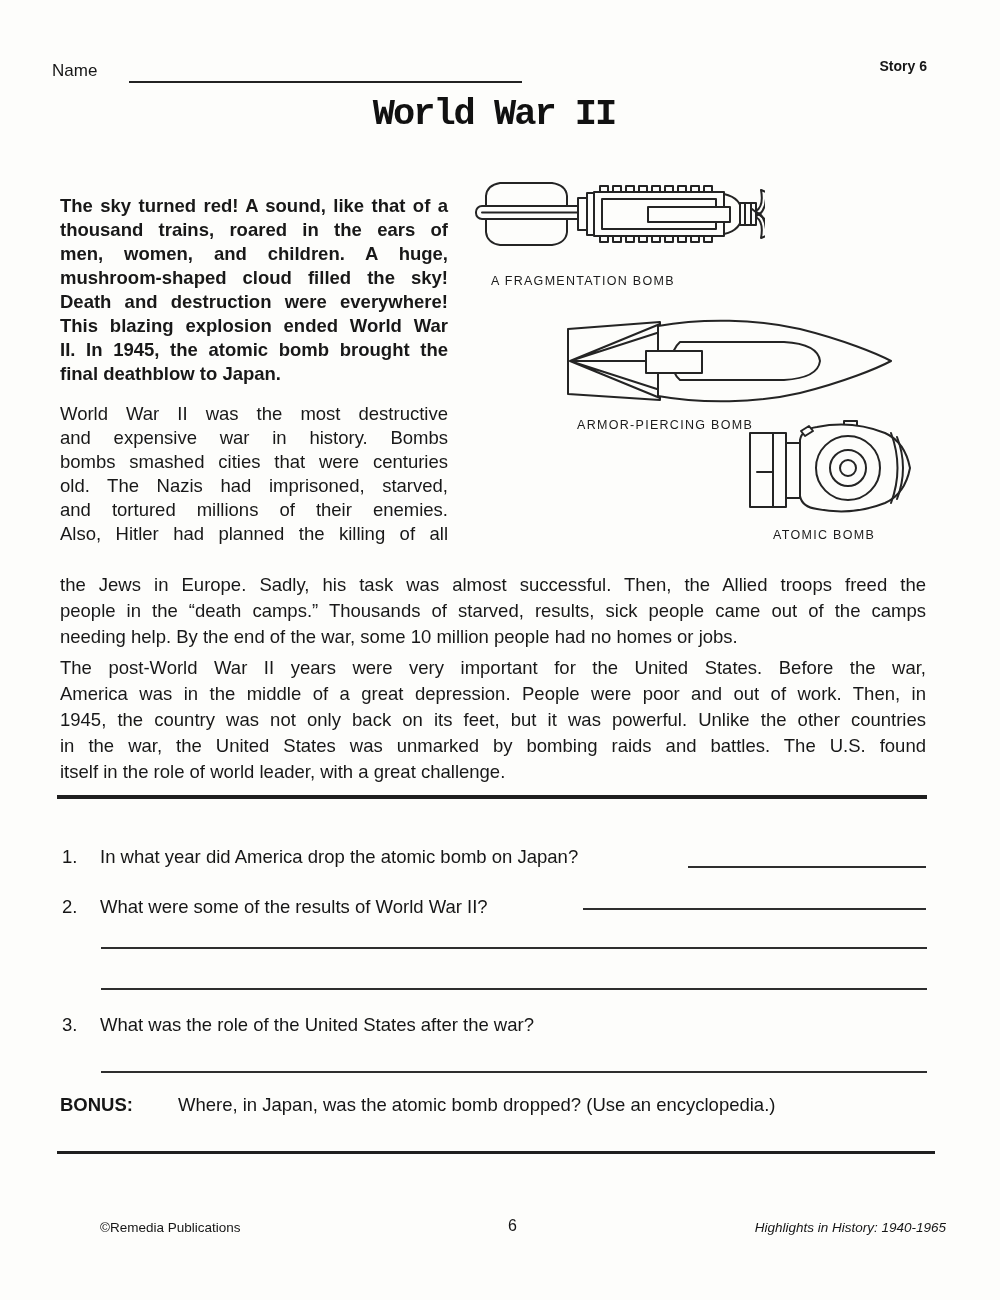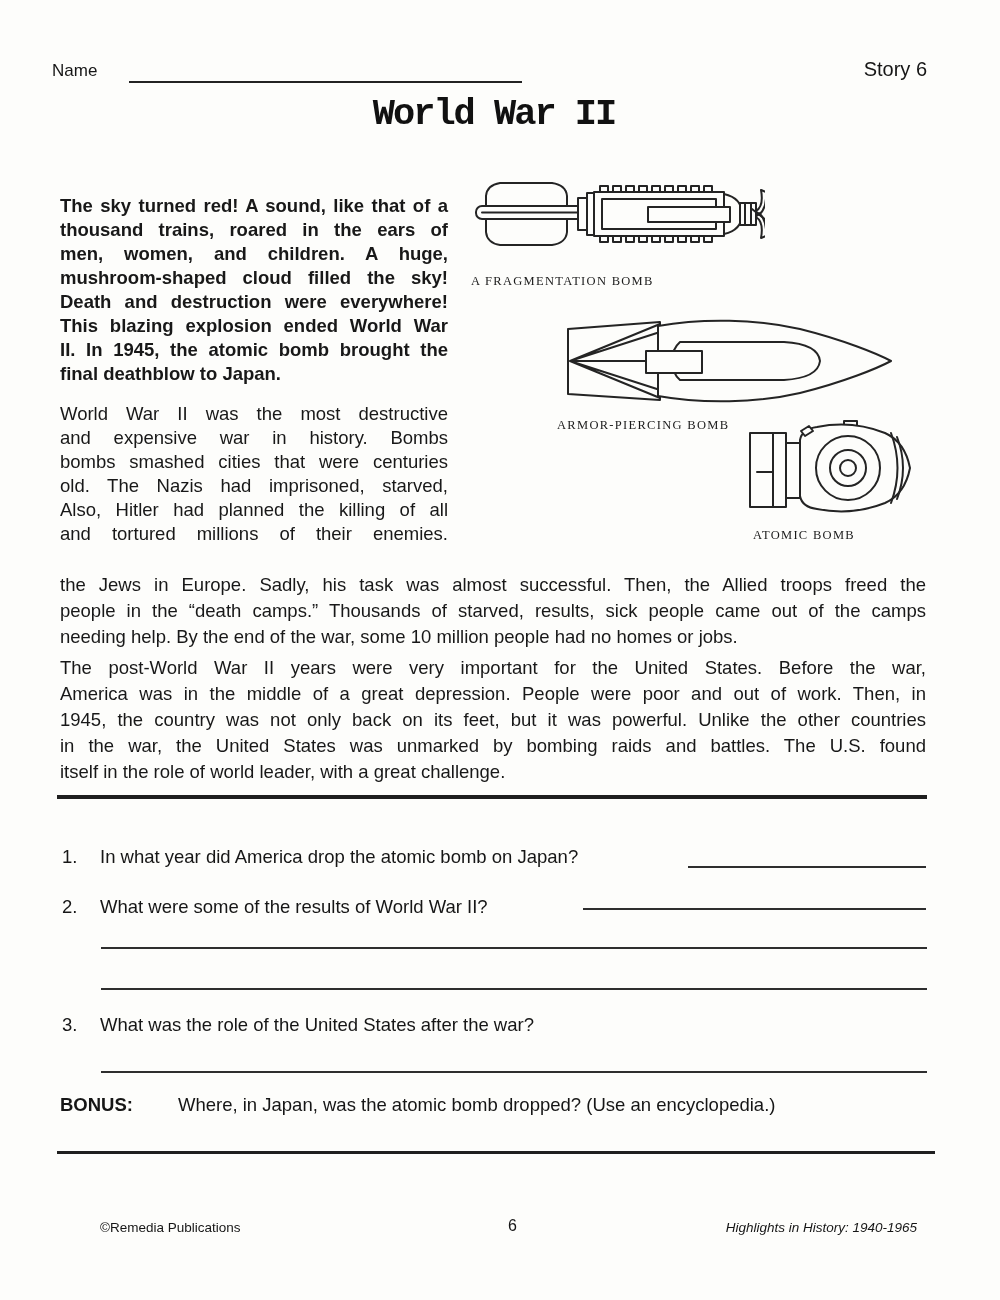--- a/index.html
+++ b/index.html
@@ -7,21 +7,21 @@
     width:1000px;height:1300px;
     background:#fdfdfb;
     position:relative;
     font-family:"Liberation Sans",sans-serif;
     color:#161616;
     overflow:hidden;
   }
   
   .name-label{position:absolute;left:52px;top:61px;font-size:17px;}
   .name-line{position:absolute;left:129px;top:62px;width:393px;height:19px;border-bottom:2.5px solid #232323;}
-  .story-tag{position:absolute;right:73px;top:58px;font-size:20px;font-weight:normal;}
+  .story-tag{position:absolute;right:73px;top:58px;font-size:14px;font-weight:bold;}
   .title{
     position:absolute;left:0;top:93px;width:988px;margin:0;
     text-align:center;
     font-family:"Liberation Mono","DejaVu Sans Mono",monospace;
     font-weight:bold;font-size:37px;letter-spacing:-2px;color:#111;
   }
   
   .para{position:absolute;font-size:18.5px;color:#181818;}
   .p1{left:60px;top:194px;width:388px;font-weight:bold;}
   .p2a{left:60px;top:402px;width:388px;}
@@ -29,22 +29,22 @@
   .p3{left:60px;top:655px;width:866px;}
   .jl{height:24px;line-height:24px;text-align:justify;text-align-last:justify;white-space:nowrap;}
   .wide .jl{height:26px;line-height:26px;}
   .jl.last{text-align-last:left;}
   
   .fig{position:absolute;}
   .fig-frag{left:470px;top:178px;}
   .fig-armor{left:562px;top:315px;}
   .fig-atomic{left:747px;top:420px;}
   .caption{
-    position:absolute;font-family:Liberation Serif, serif;
-    font-size:12.5px;letter-spacing:1.3px;color:#1b1b1b;white-space:nowrap;
+    position:absolute;font-family:Liberation Sans, sans-serif;
+    font-size:12.5px;letter-spacing:1.3px;color:#1b1b1b;white-space:nowrap;margin-left:20px;
   }
   .cap-frag{left:471px;top:274px;}
   .cap-armor{left:557px;top:418px;}
   .cap-atomic{left:753px;top:528px;}
   svg{display:block;}
   .ink{stroke:#242424;stroke-width:2;fill:none;stroke-linejoin:round;stroke-linecap:round;}
   .ink-fill{stroke:#242424;stroke-width:2;fill:#fdfdfb;stroke-linejoin:round;stroke-linecap:round;}
   
   .rule-top{position:absolute;left:57px;top:795px;width:870px;height:4px;background:#1f1f1f;}
   .rule-bottom{position:absolute;left:57px;top:1151px;width:878px;height:3px;background:#1f1f1f;}
@@ -56,21 +56,21 @@
   .b1{left:688px;top:848px;width:238px;height:18px;}
   .b2{left:583px;top:890px;width:343px;height:18px;}
   .b3{left:101px;top:929px;width:826px;height:18px;}
   .b4{left:101px;top:970px;width:826px;height:18px;}
   .b5{left:101px;top:1053px;width:826px;height:18px;}
   .bonus{position:absolute;left:60px;top:1094px;font-size:18.5px;white-space:nowrap;}
   .bonus-label{font-weight:bold;margin-right:45px;}
   
   .footer-left{position:absolute;left:100px;top:1220px;font-size:13.5px;}
   .footer-page{position:absolute;left:508px;top:1217px;font-size:16px;}
-  .footer-right{position:absolute;right:83px;top:1220px;font-size:13.5px;font-style:italic;}
+  .footer-right{position:absolute;right:54px;top:1220px;font-size:13.5px;font-style:italic;}
 </style>
 </head>
 <body>
 
 <span class="name-label">Name</span>
 <span class="name-line"></span>
 <span class="story-tag">Story 6</span>
 <h1 class="title">World War II</h1>
 
 <div class="para p1">
@@ -132,22 +132,22 @@
     <line class="ink" x1="282" y1="31" x2="296" y2="42"></line>
   </svg>
 </div>
 <div class="caption cap-frag">A FRAGMENTATION BOMB</div>
 
 <div class="para p2a">
   <div class="jl">World War II was the most destructive</div>
   <div class="jl">and expensive war in history. Bombs</div>
   <div class="jl">bombs smashed cities that were centuries</div>
   <div class="jl">old. The Nazis had imprisoned, starved,</div>
+  <div class="jl">and tortured millions of their enemies.</div>
   <div class="jl">Also, Hitler had planned the killing of all</div>
-  <div class="jl">and tortured millions of their enemies.</div>
 </div>
 
 <div class="fig fig-armor">
   <svg width="332" height="92" viewBox="0 0 332 92">
     <path class="ink-fill" d="M6,14 L98,7 L98,85 L6,79 Z"></path>
     <path class="ink" d="M98,9 L8,46 M98,83 L8,46 M98,17 L8,46 M98,75 L8,46 M8,46 H88"></path>
     <path class="ink-fill" d="M96,11 C140,3 195,4 238,14 C282,25 316,39 329,46 C316,53 282,67 238,78 C195,88 140,89 96,81 Z"></path>
     <line class="ink" x1="96" y1="11" x2="96" y2="81"></line>
     <path class="ink" d="M118,27 H222 Q256,29 258,46 Q256,63 222,65 H118 Q110,58 110,46 Q110,34 118,27 Z"></path>
     <rect class="ink-fill" x="84" y="36" width="56" height="22"></rect>

